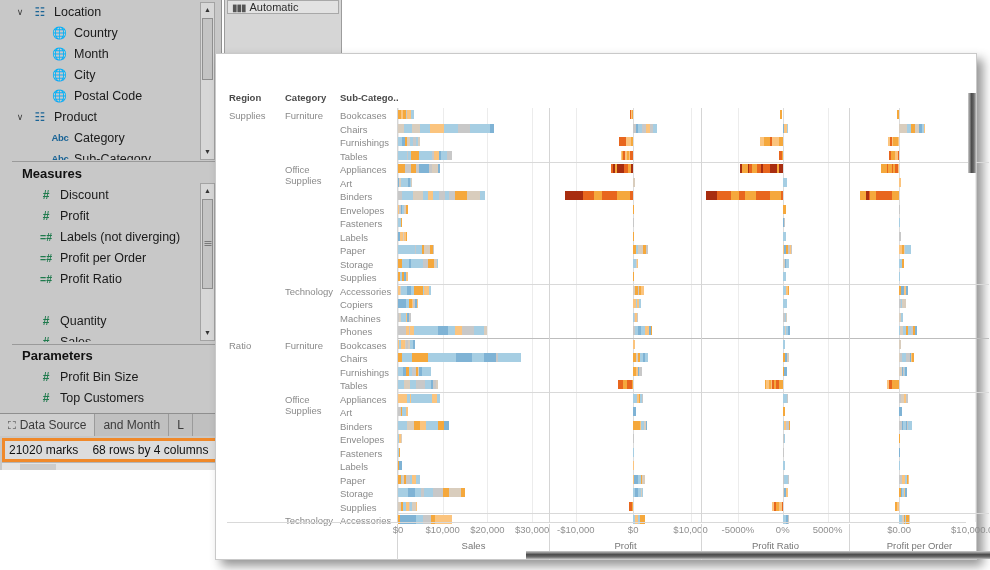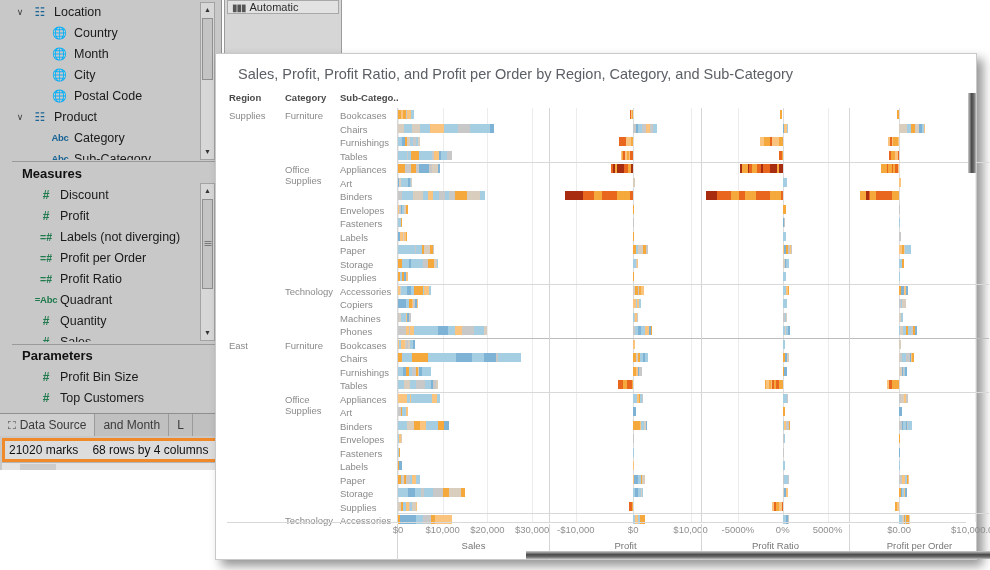--- a/index.html
+++ b/index.html
@@ -237,25 +237,20 @@
           </div>
           <div class="tree-row" style="position: absolute; top: 63px; left: 0px; right: 0px;">
             <span class="tw" style="margin-left:0px"></span>
             <span class="ticon green" style="font-size:10.5px;">=#</span>
             <span class="tlabel">Profit per Order</span>
           </div>
           <div class="tree-row" style="position: absolute; top: 84px; left: 0px; right: 0px;">
             <span class="tw" style="margin-left:0px"></span>
             <span class="ticon green" style="font-size:10.5px;">=#</span>
             <span class="tlabel">Profit Ratio</span>
-          </div>
-          <div class="tree-row" style="position: absolute; top: 105px; left: 0px; right: 0px;">
-            <span class="tw" style="margin-left:0px"></span>
-            <span class="ticon abc" style="color:#1f7a4d;">=Abc</span>
-            <span class="tlabel">Quadrant</span>
           </div>
           <div class="tree-row" style="position: absolute; top: 126px; left: 0px; right: 0px;">
             <span class="tw" style="margin-left:0px"></span>
             <span class="ticon green">#</span>
             <span class="tlabel">Quantity</span>
           </div>
           <div class="tree-row" style="position: absolute; top: 147px; left: 0px; right: 0px;">
             <span class="tw" style="margin-left:0px"></span>
             <span class="ticon green">#</span>
             <span class="tlabel">Sales</span>
@@ -314,21 +309,20 @@
   </div>
 
   <div class="marks-strip">
     <div class="marks-auto">
       <span class="bars">▮▮▮</span>
       <span>Automatic</span>
     </div>
   </div>
 
   <div class="viz-window">
-    <div class="viz-title">Sales, Profit, Profit Ratio, and Profit per Order by Region, Category, and Sub-Category</div>
 
     <div class="viz-body">
       <div class="col-heads" id="col-heads">
           <span style="left: 2px;">Region</span>
           <span style="left: 58px;">Category</span>
           <span style="left: 113px;">Sub-Catego..</span>
         </div>
 
       <div class="grid-area">
         <div class="rowlabels" id="rowlabels">
@@ -346,21 +340,21 @@
             <div class="rl sub" style="top: 110px;">Fasteners</div>
             <div class="rl sub" style="top: 123.5px;">Labels</div>
             <div class="rl sub" style="top: 137px;">Paper</div>
             <div class="rl sub" style="top: 150.5px;">Storage</div>
             <div class="rl sub" style="top: 164px;">Supplies</div>
             <div class="rl category" style="top: 177.5px;">Technology</div>
             <div class="rl sub" style="top: 177.5px;">Accessories</div>
             <div class="rl sub" style="top: 191px;">Copiers</div>
             <div class="rl sub" style="top: 204.5px;">Machines</div>
             <div class="rl sub" style="top: 218px;">Phones</div>
-            <div class="rl region" style="top: 231.5px;">East</div>
+            <div class="rl region" style="top: 231.5px;">Ratio</div>
             <div class="rl category" style="top: 231.5px;">Furniture</div>
             <div class="rl sub" style="top: 231.5px;">Bookcases</div>
             <div class="rl sub" style="top: 245px;">Chairs</div>
             <div class="rl sub" style="top: 258.5px;">Furnishings</div>
             <div class="rl sub" style="top: 272px;">Tables</div>
             <div class="rl category" style="top: 285.5px;">Office<br>Supplies</div>
             <div class="rl sub" style="top: 285.5px;">Appliances</div>
             <div class="rl sub" style="top: 299px;">Art</div>
             <div class="rl sub" style="top: 312.5px;">Binders</div>
             <div class="rl sub" style="top: 326px;">Envelopes</div>

